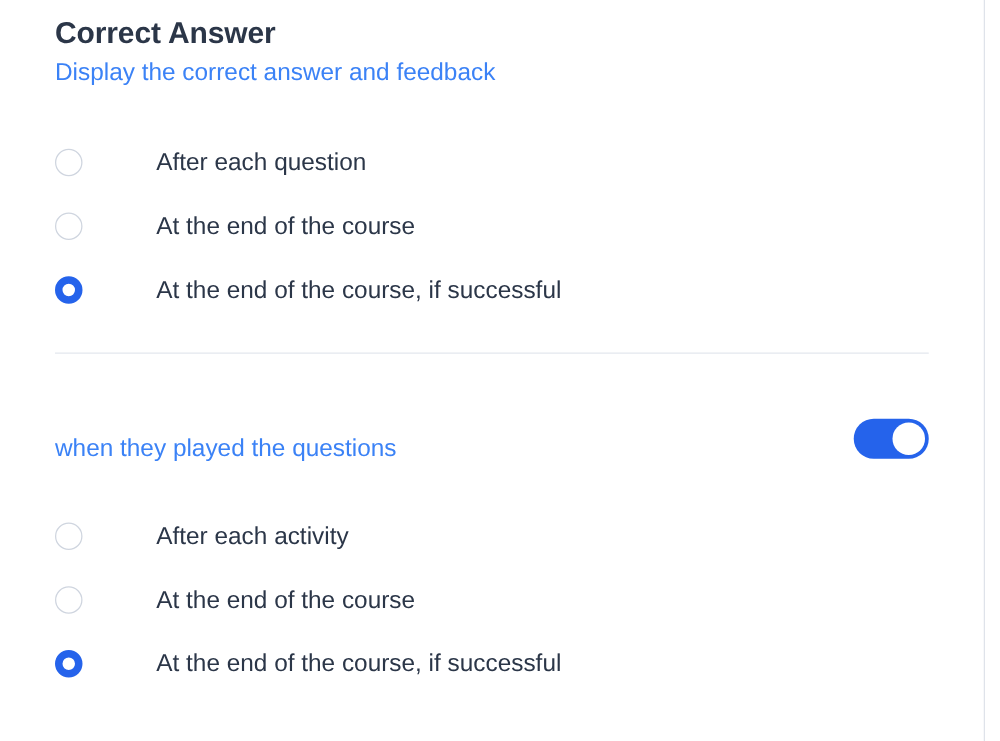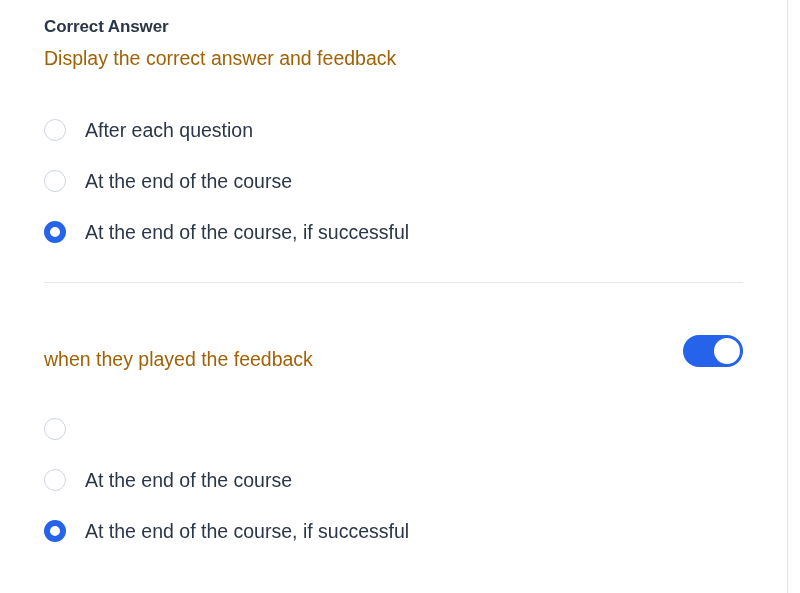--- a/index.html
+++ b/index.html
@@ -34,49 +34,50 @@
     justify-content: space-between;
     gap: 16px;
   }
 
   .section-head-text {
     flex: 0 1 auto;
     max-width: 640px;
   }
 
   .section-title {
-    font-size: 17px;
+    font-size: 24px;
     font-weight: 700;
     color: #2b3648;
     letter-spacing: -0.1px;
     line-height: 26px;
     margin: 0;
     white-space: nowrap;
   }
 
   .section-subtitle {
     font-size: 19.5px;
     font-weight: 400;
-    color: #a16207;
+    color: #3b82f6;
     line-height: 36px;
     margin: 0;
     max-width: 620px;
   }
 
   
   .radio-group {
     margin: 0;
     padding: 0;
   }
 
   .radio-row {
     display: flex;
     align-items: center;
     height: 51px;
     cursor: pointer;
+    gap: 40px;
   }
 
   .radio-mark {
     flex: 0 0 auto;
     width: 22px;
     height: 22px;
     border-radius: 50%;
     box-sizing: border-box;
     border: 1.6px solid #cfd5df;
     background: #ffffff;
@@ -162,33 +163,34 @@
 
   <div class="divider-wrap">
     <hr class="divider">
   </div>
 
   <div class="section s2-head">
     <div class="section-head">
       <div class="section-head-text">
         <div class="section-subtitle">
           <br>
-          <span>when they played the feedback</span>
+          <span>when they played the questions</span>
         </div>
       </div>
       <div class="s2-toggle-cell">
         <div class="toggle">
           <span class="knob"></span>
         </div>
       </div>
     </div>
 
     <div class="radio-group s2-options">
       <div class="radio-row">
         <span class="radio-mark"></span>
+        <span class="radio-label">After each activity</span>
       </div>
       <div class="radio-row">
         <span class="radio-mark"></span>
         <span class="radio-label">At the end of the course</span>
       </div>
       <div class="radio-row selected">
         <span class="radio-mark"></span>
         <span class="radio-label">At the end of the course, if successful</span>
       </div>
     </div>

